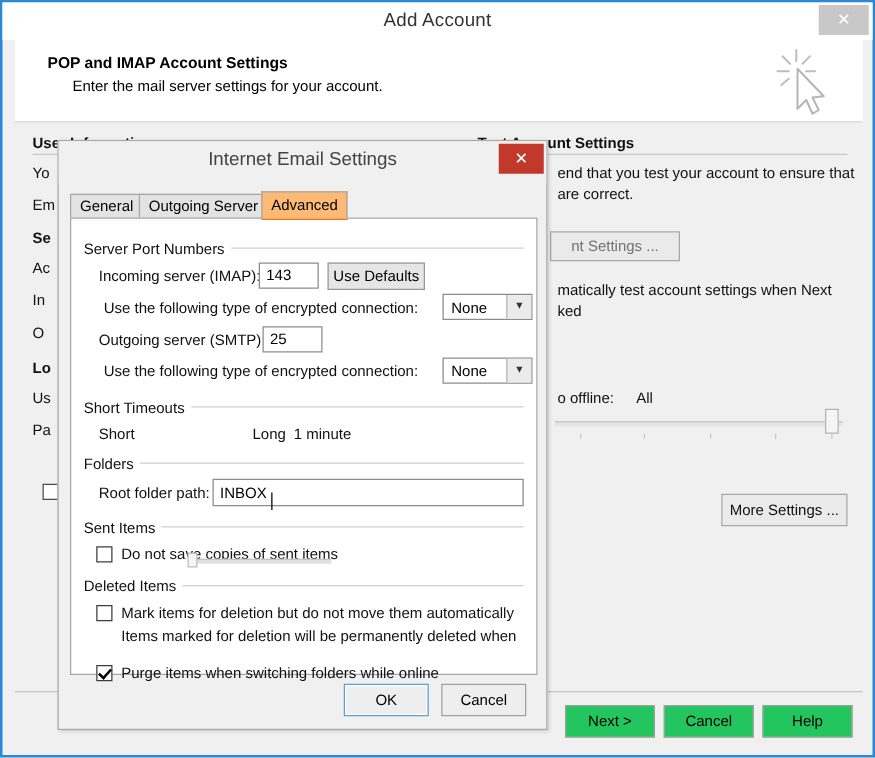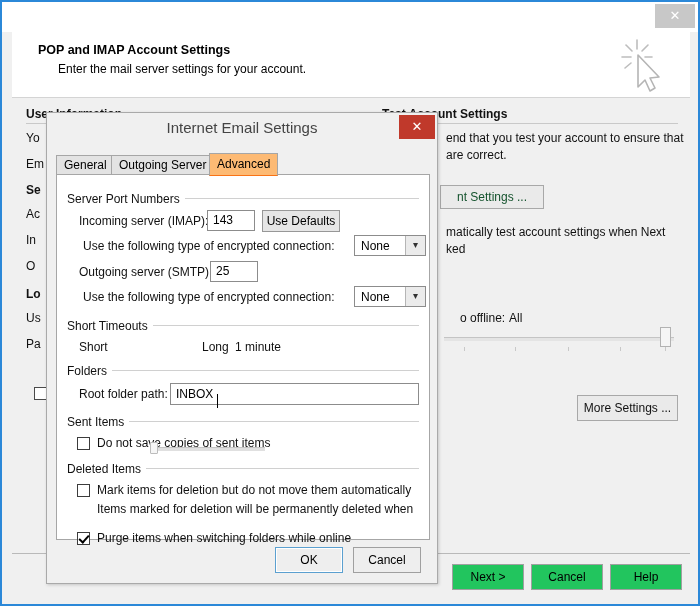--- a/index.html
+++ b/index.html
@@ -101,21 +101,21 @@
   .bg-sep {
     position: absolute;
     height: 1px;
     background: #c9c9c9;
   }
   .bg-btn {
     position: absolute;
     background: #eaeaea;
     border: 1px solid #a8a8a8;
     font-size: 12px;
-    color: #14532d;
+    color: #737373;
     text-align: center;
     box-sizing: border-box;
     line-height: 22px;
     height: 24px;
   }
   .bg-checkbox {
     position: absolute;
     width: 13px; height: 13px;
     background: #fff;
     border: 1px solid #4a4a4a;
@@ -399,20 +399,21 @@
     border: 1px solid #5ba0d0;
     box-shadow: inset 0 0 0 1px #ffffff;
   }
 </style>
 </head>
 <body>
 
 <div id="add-account-window">
 
   <div id="aa-titlebar">
+    <div id="aa-title">Add Account</div>
     <div id="aa-close">✕</div>
   </div>
 
   <div id="aa-banner">
     <div id="aa-banner-title">POP and IMAP Account Settings</div>
     <div id="aa-banner-sub">Enter the mail server settings for your account.</div>
     <svg id="aa-banner-icon" viewBox="0 0 54 58">
       <g stroke="#bdbdbd" stroke-width="1.6" fill="none" stroke-linecap="round">
         <line x1="19" y1="4" x2="19" y2="13"></line>
         <line x1="8" y1="9" x2="14" y2="15"></line>
@@ -444,21 +445,21 @@
     <div class="bg-label bold" style="left:370px; top:8px;">Test Account Settings</div>
     <div class="bg-sep" style="left:370px; top:24px; width:296px;"></div>
     <div class="bg-label" style="left:434px; top:32px;">end that you test your account to ensure that</div>
     <div class="bg-label" style="left:434px; top:49px;">are correct.</div>
 
     <div class="bg-btn" style="left:428px; top:86px; width:104px;">nt Settings ...</div>
 
     <div class="bg-label" style="left:434px; top:126px;">matically test account settings when Next</div>
     <div class="bg-label" style="left:434px; top:143px;">ked</div>
 
-    <div class="bg-label" style="left:448px; top:212px;">o offline:</div>
+    <div class="bg-label" style="left:434px; top:212px;">o offline:</div>
     <div class="bg-label" style="left:497px; top:212px;">All</div>
 
     <div id="offline-slider-track" style="left:432px; top:238px; width:230px;"></div>
     <div id="offline-slider-thumb" style="left:648px; top:228px;"></div>
     <div class="tickmark" style="left:452px; top:248px;"></div>
     <div class="tickmark" style="left:503px; top:248px;"></div>
     <div class="tickmark" style="left:556px; top:248px;"></div>
     <div class="tickmark" style="left:608px; top:248px;"></div>
     <div class="tickmark" style="left:653px; top:248px;"></div>
 

